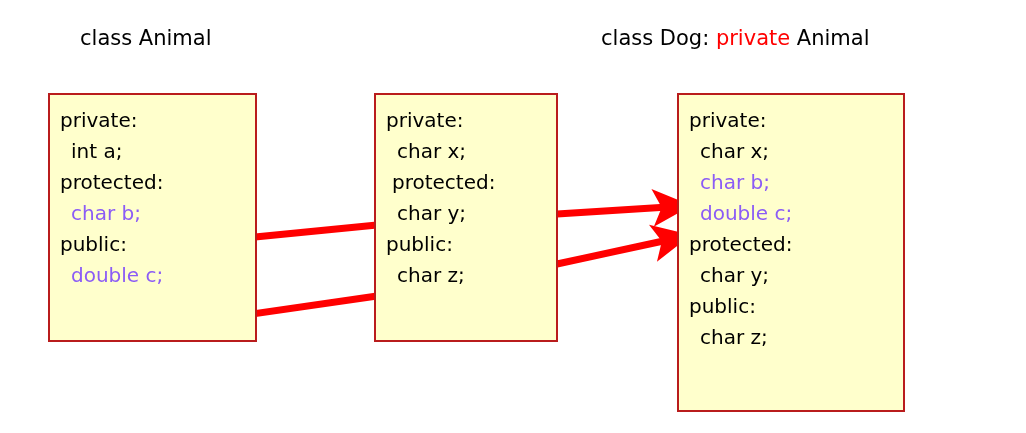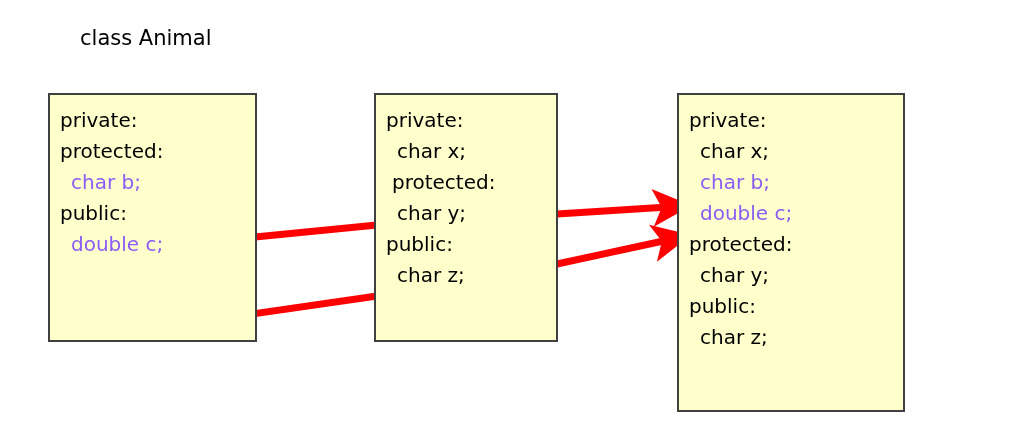--- a/index.html
+++ b/index.html
@@ -27,21 +27,21 @@
   }
   .kw-private {
     color: #ff0000;
   }
 
   
   .class-box {
     position: absolute;
     box-sizing: border-box;
     background: #ffffcc;
-    border: 2px solid #404040;
+    border: 2px solid #b91c1c;
     z-index: 3;
     padding-left: 36px;
   }
   .members {
     position: absolute;
     top: 10px;
     left: 10px;
     right: 4px;
   }
   .member-line {
@@ -93,39 +93,43 @@
     <line x1="557" y1="264" x2="668" y2="240" stroke="#ff0000" stroke-width="7" stroke-linecap="butt" marker-end="url(#redarrow)"></line>
   </svg>
 
   <div class="class-title" style="left:80px; top:25px;">
     <span>class Animal</span>
   </div>
 
   <div class="class-box" style="left:48px; top:93px; width:209px; height:249px;">
     <div class="members">
       <div class="member-line">private:</div>
+      <div class="member-line indent">int a;</div>
       <div class="member-line">protected:</div>
       <div class="member-line indent inherited">char b;</div>
       <div class="member-line">public:</div>
       <div class="member-line indent inherited">double c;</div>
     </div>
   </div>
 
 
   <div class="class-box" style="left:374px; top:93px; width:184px; height:249px;">
     <div class="members">
       <div class="member-line">private:</div>
       <div class="member-line indent">char x;</div>
       <div class="member-line indent-half">protected:</div>
       <div class="member-line indent">char y;</div>
       <div class="member-line">public:</div>
       <div class="member-line indent">char z;</div>
     </div>
   </div>
 
+  <div class="class-title" style="left:601px; top:25px;">
+    <span>class Dog: </span><span class="kw-private">private</span><span> Animal</span>
+  </div>
 
   <div class="class-box" style="left:677px; top:93px; width:228px; height:319px;">
     <div class="members">
       <div class="member-line">private:</div>
       <div class="member-line indent">char x;</div>
       <div class="member-line indent inherited">char b;</div>
       <div class="member-line indent inherited">double c;</div>
       <div class="member-line">protected:</div>
       <div class="member-line indent">char y;</div>
       <div class="member-line">public:</div>

